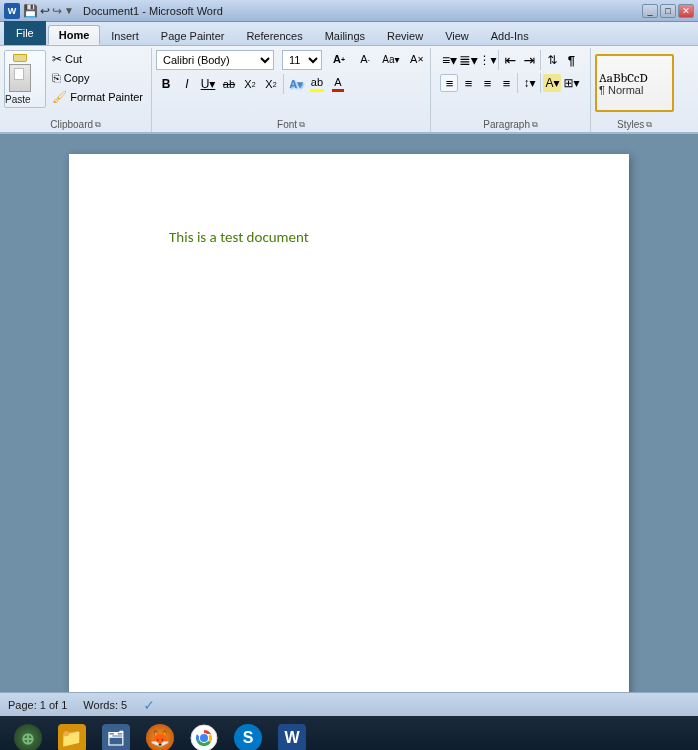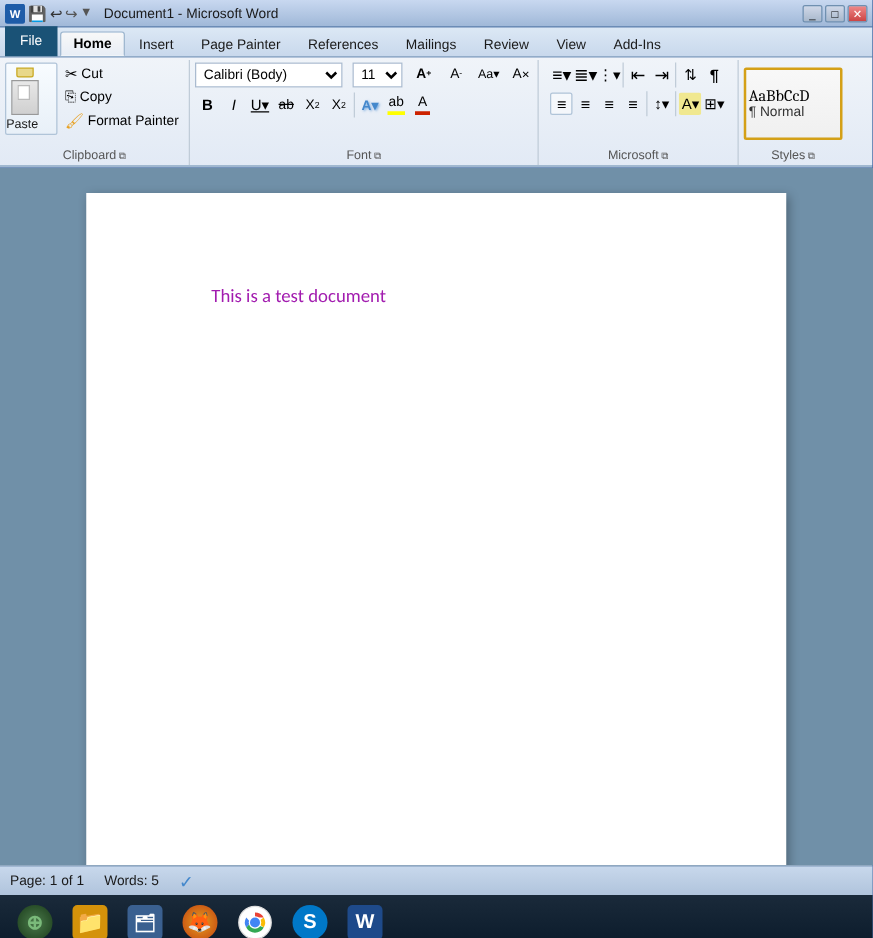--- a/index.html
+++ b/index.html
@@ -227,21 +227,21 @@
     .doc-page {
       width: 560px;
       min-height: 720px;
       background: white;
       box-shadow: 2px 2px 8px rgba(0,0,0,0.3);
       padding: 72px 72px 72px 100px;
     }
     .doc-content {
       font-family: 'Calibri', 'Segoe UI', Arial, sans-serif;
       font-size: 15px;
-      color: #a21caf;
+      color: #4d7c0f;
       line-height: 1.5;
     }
 
     
     .status-bar {
       height: 24px;
       background: linear-gradient(to bottom, #c8d8ec, #b0c4dc);
       border-top: 1px solid #90a8c0;
       display: flex;
       align-items: center;
@@ -438,21 +438,21 @@
         <div class="icon-btn-sm" style="font-size:13px;">≡</div>
         <div class="icon-btn-sm" style="font-size:13px;">≡</div>
         <div class="separator-v"></div>
         <div class="icon-btn-sm" style="font-size:12px;">↕▾</div>
         <div class="separator-v"></div>
         <div class="icon-btn-sm" style="font-size:12px;background:#f0e890;">A▾</div>
         <div class="icon-btn-sm" style="font-size:12px;">⊞▾</div>
       </div>
     </div>
     <div class="ribbon-group-label">
-      <span>Microsoft</span>
+      <span>Paragraph</span>
       <span class="group-expand">⧉</span>
     </div>
   </div>
 
   <div class="ribbon-group" style="border-right:none;">
     <div style="flex:1;display:flex;align-items:center;padding-bottom:2px;">
       <div class="styles-box">
         <div class="style-preview" style="font-size:13px;font-family:'Cambria',serif;">AaBbCcD</div>
         <div class="style-name">¶ Normal</div>
       </div>

